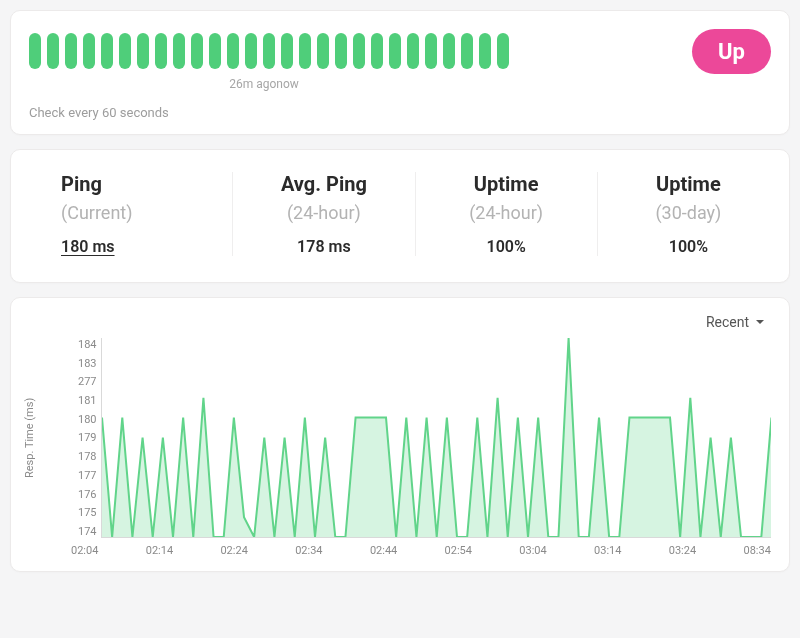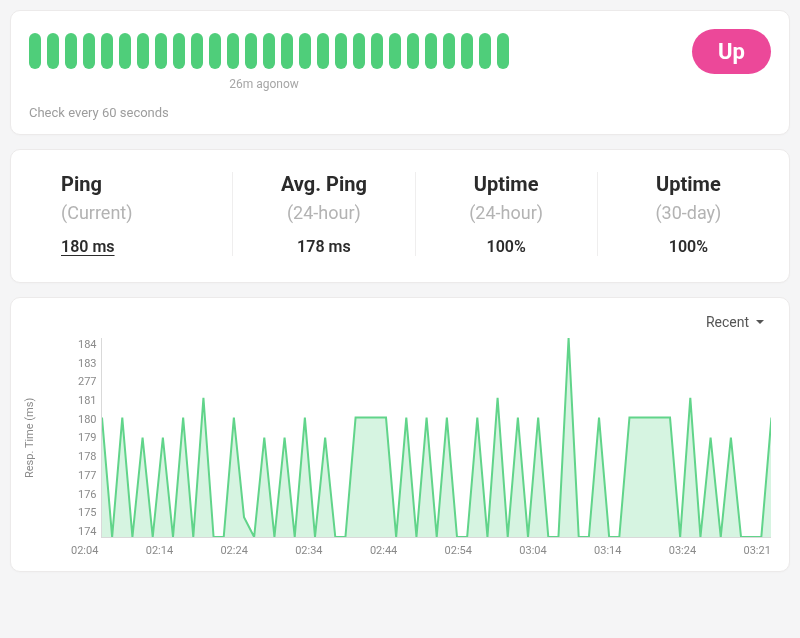--- a/index.html
+++ b/index.html
@@ -191,15 +191,15 @@
   <div class="x-ticks" id="x-ticks">
       <span>02:04</span>
       <span>02:14</span>
       <span>02:24</span>
       <span>02:34</span>
       <span>02:44</span>
       <span>02:54</span>
       <span>03:04</span>
       <span>03:14</span>
       <span>03:24</span>
-      <span>03:21</span>
+      <span>08:34</span>
     </div>
 </div>
 
 </body></html>

